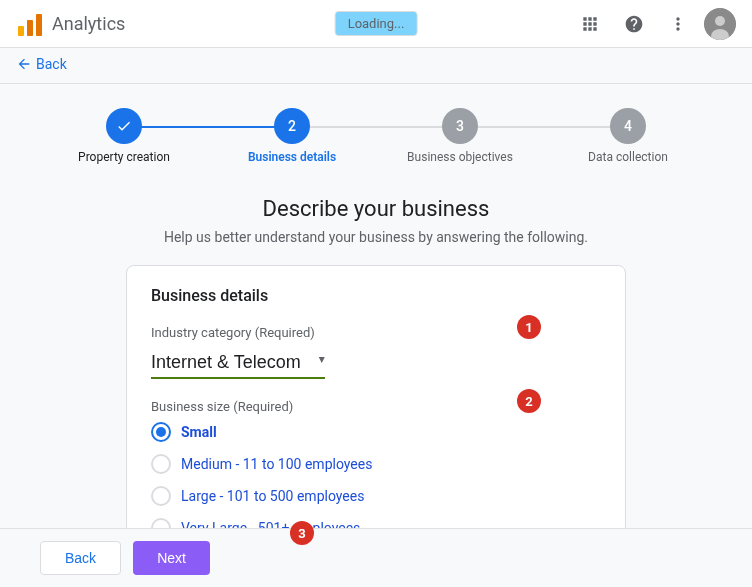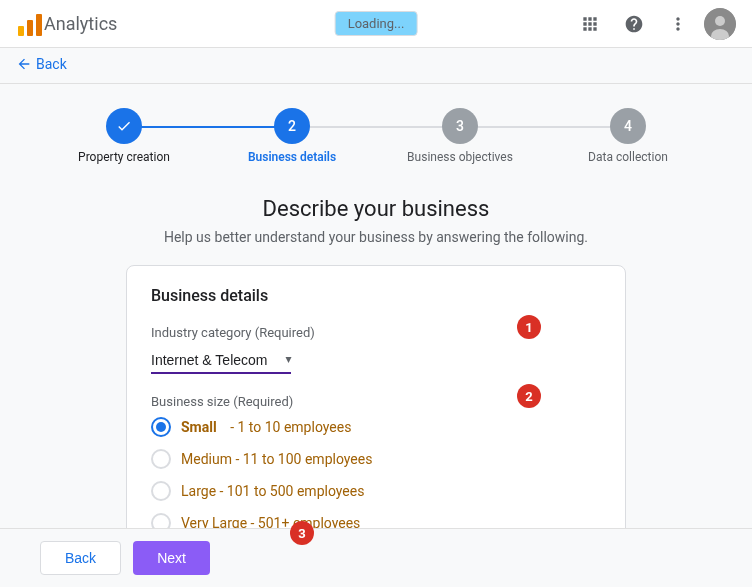--- a/index.html
+++ b/index.html
@@ -19,20 +19,21 @@
       align-items: center;
       padding: 0 16px;
       height: 48px;
       border-bottom: 1px solid #e0e0e0;
       background: #fff;
       position: relative;
     }
     .header-logo {
       display: flex;
       align-items: center;
+      gap: 8px;
     }
     .logo-icon {
       width: 28px;
       height: 28px;
     }
     .header-title {
       font-size: 18px;
       color: #5f6368;
       font-weight: 400;
     }
@@ -212,23 +213,23 @@
       color: #5f6368;
       margin-bottom: 8px;
     }
     .select-wrapper {
       position: relative;
       display: inline-block;
     }
     .select-btn {
       background: transparent;
       border: none;
-      border-bottom: 2px solid #4c1d95;
+      border-bottom: 2px solid #4d7c0f;
       padding: 4px 24px 4px 0;
-      font-size: 14px;
+      font-size: 18px;
       color: #202124;
       cursor: pointer;
       display: flex;
       align-items: flex-start;
       gap: 4px;
     }
     .select-btn::after {
       content: '▾';
       color: #5f6368;
       font-size: 12px;
@@ -241,21 +242,21 @@
       display: flex;
       flex-direction: column;
       gap: 12px;
     }
     .radio-option {
       display: flex;
       align-items: center;
       gap: 10px;
       cursor: pointer;
       font-size: 14px;
-      color: #a16207;
+      color: #1d4ed8;
     }
     .radio-input {
       width: 20px;
       height: 20px;
       border-radius: 50%;
       border: 2px solid #dadce0;
       display: flex;
       align-items: center;
       justify-content: center;
       cursor: pointer;
@@ -432,21 +433,20 @@
       <div class="badge" style="top:-10px; right:60px;">1</div>
     </div>
 
     <div class="field-group" style="position:relative;">
       <div class="field-label">Business size (Required)</div>
       <div class="radio-group">
 
         <label class="radio-option">
           <div class="radio-input checked"></div>
           <span style="font-weight:700;">Small</span>
-          <span>&nbsp;- 1 to 10 employees</span>
         </label>
 
         <label class="radio-option">
           <div class="radio-input"></div>
           <span>Medium - 11 to 100 employees</span>
         </label>
 
         <label class="radio-option">
           <div class="radio-input"></div>
           <span>Large - 101 to 500 employees</span>

